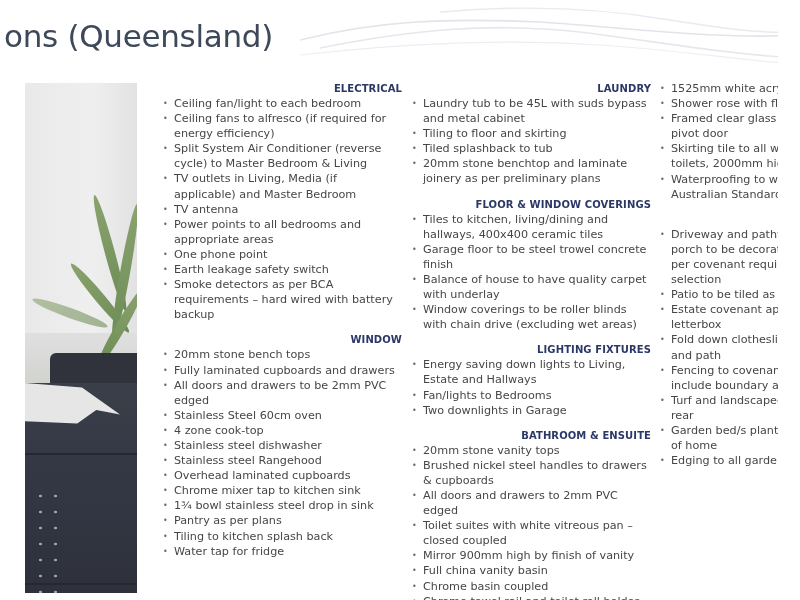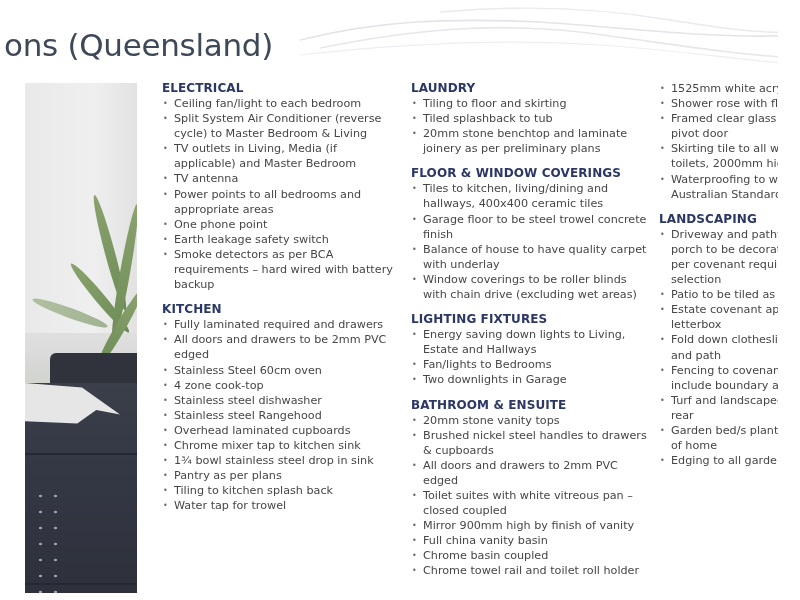--- a/index.html
+++ b/index.html
@@ -14,21 +14,21 @@
     .page {
       position: relative;
       width: 800px;
       height: 600px;
       background: #ffffff;
       overflow: hidden;
     }
     .title {
       position: absolute;
       left: 4px;
-      top: 27px;
+      top: 18px;
       font-size: 31px;
       font-weight: normal;
       color: #3d4859;
       letter-spacing: -0.3px;
       white-space: nowrap;
       font-family: "DejaVu Sans", sans-serif;
     }
     .waves {
       position: absolute;
       left: 300px;
@@ -85,24 +85,25 @@
       line-height: 15.1px;
       color: #464646;
     }
     .col1 { left: 162px; width: 240px; }
     .col2 { left: 411px; width: 240px; }
     .col3 { left: 659px; width: 200px; }
     .section { margin-bottom: 10px; }
     .heading {
       font-weight: bold;
       color: #2b3866;
-      font-size: 12px;
+      font-size: 10px;
       letter-spacing: 0.1px;
       line-height: 15px;
       margin-bottom: 0px;
+      text-align: right;
     }
     ul {
       list-style: none;
       margin: 0;
       padding: 0;
     }
     li {
       position: relative;
       padding-left: 12px;
       white-space: normal;
@@ -152,52 +153,55 @@
     <div class="seam" style="top:370px;"></div>
     <div class="seam" style="top:500px;"></div>
     <div class="dots"></div>
   </div>
 
   <div class="col col1">
     <div class="section">
       <div class="heading">ELECTRICAL</div>
       <ul>
         <li>Ceiling fan/light to each bedroom</li>
+        <li>Ceiling fans to alfresco (if required for energy efficiency)</li>
         <li>Split System Air Conditioner (reverse cycle) to Master Bedroom &amp; Living</li>
         <li>TV outlets in Living, Media (if applicable) and Master Bedroom</li>
         <li>TV antenna</li>
         <li>Power points to all bedrooms and appropriate areas</li>
         <li>One phone point</li>
         <li>Earth leakage safety switch</li>
         <li>Smoke detectors as per BCA requirements – hard wired with battery backup</li>
       </ul>
     </div>
     <div class="section">
-      <div class="heading">KITCHEN</div>
-      <ul>
-        <li>Fully laminated required and drawers</li>
+      <div class="heading">WINDOW</div>
+      <ul>
+        <li>20mm stone bench tops</li>
+        <li>Fully laminated cupboards and drawers</li>
         <li>All doors and drawers to be 2mm PVC edged</li>
         <li>Stainless Steel 60cm oven</li>
         <li>4 zone cook-top</li>
         <li>Stainless steel dishwasher</li>
         <li>Stainless steel Rangehood</li>
         <li>Overhead laminated cupboards</li>
         <li>Chrome mixer tap to kitchen sink</li>
         <li>1¾ bowl stainless steel drop in sink</li>
         <li>Pantry as per plans</li>
         <li>Tiling to kitchen splash back</li>
-        <li>Water tap for trowel</li>
+        <li>Water tap for fridge</li>
       </ul>
     </div>
   </div>
 
   <div class="col col2">
     <div class="section">
       <div class="heading">LAUNDRY</div>
       <ul>
+        <li>Laundry tub to be 45L with suds bypass and metal cabinet</li>
         <li>Tiling to floor and skirting</li>
         <li>Tiled splashback to tub</li>
         <li>20mm stone benchtop and laminate joinery as per preliminary plans</li>
       </ul>
     </div>
     <div class="section">
       <div class="heading">FLOOR &amp; WINDOW COVERINGS</div>
       <ul>
         <li>Tiles to kitchen, living/dining and hallways, 400x400 ceramic tiles</li>
         <li>Garage floor to be steel trowel concrete finish</li>

